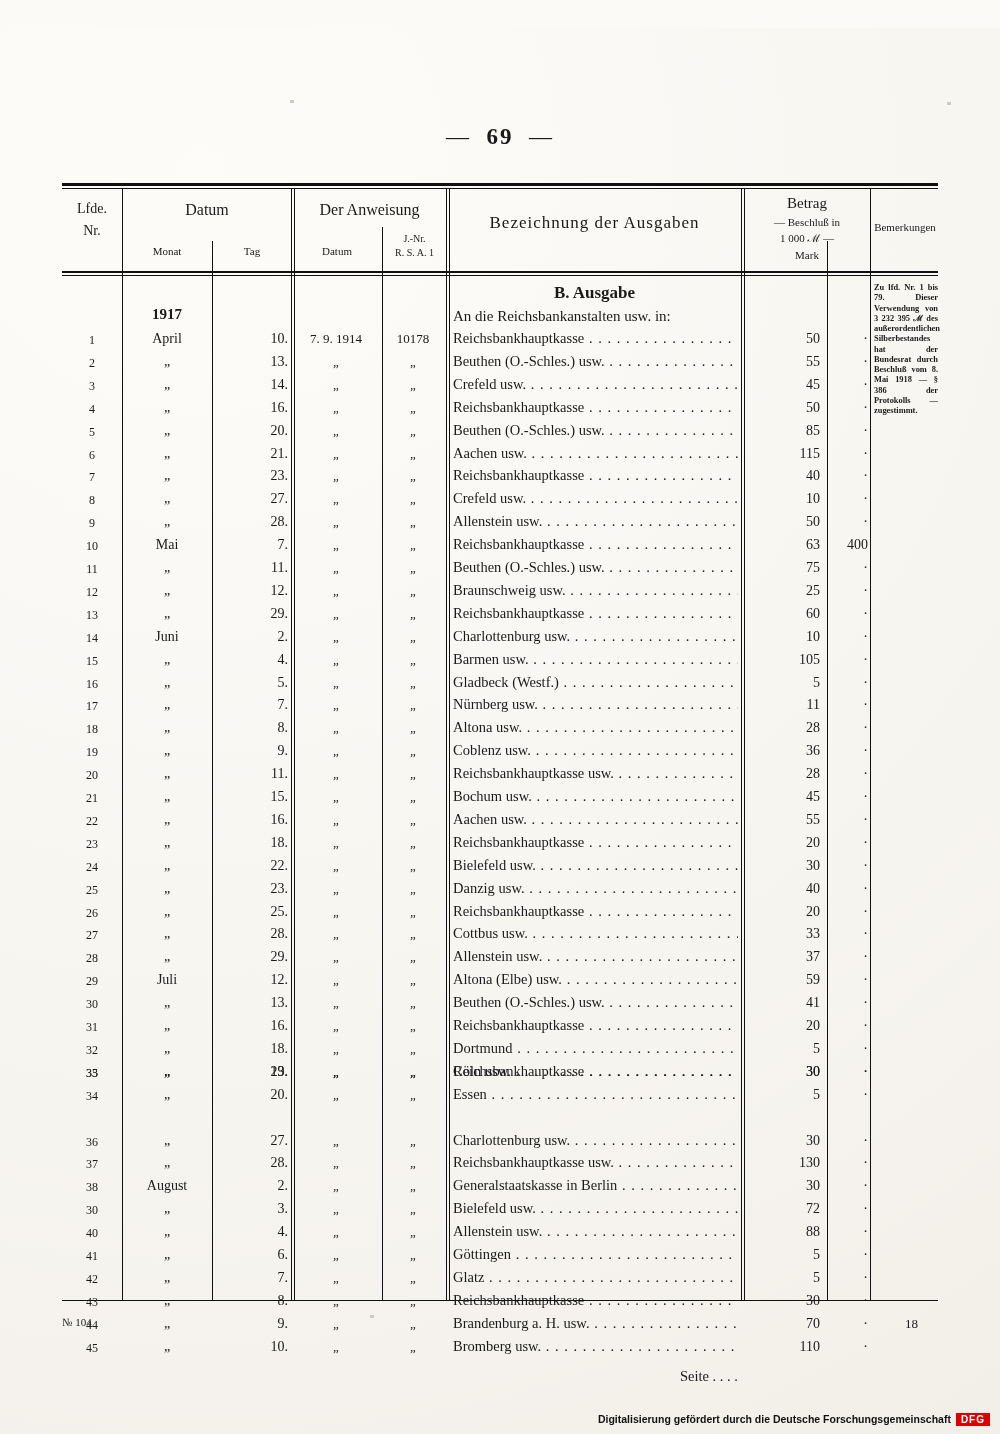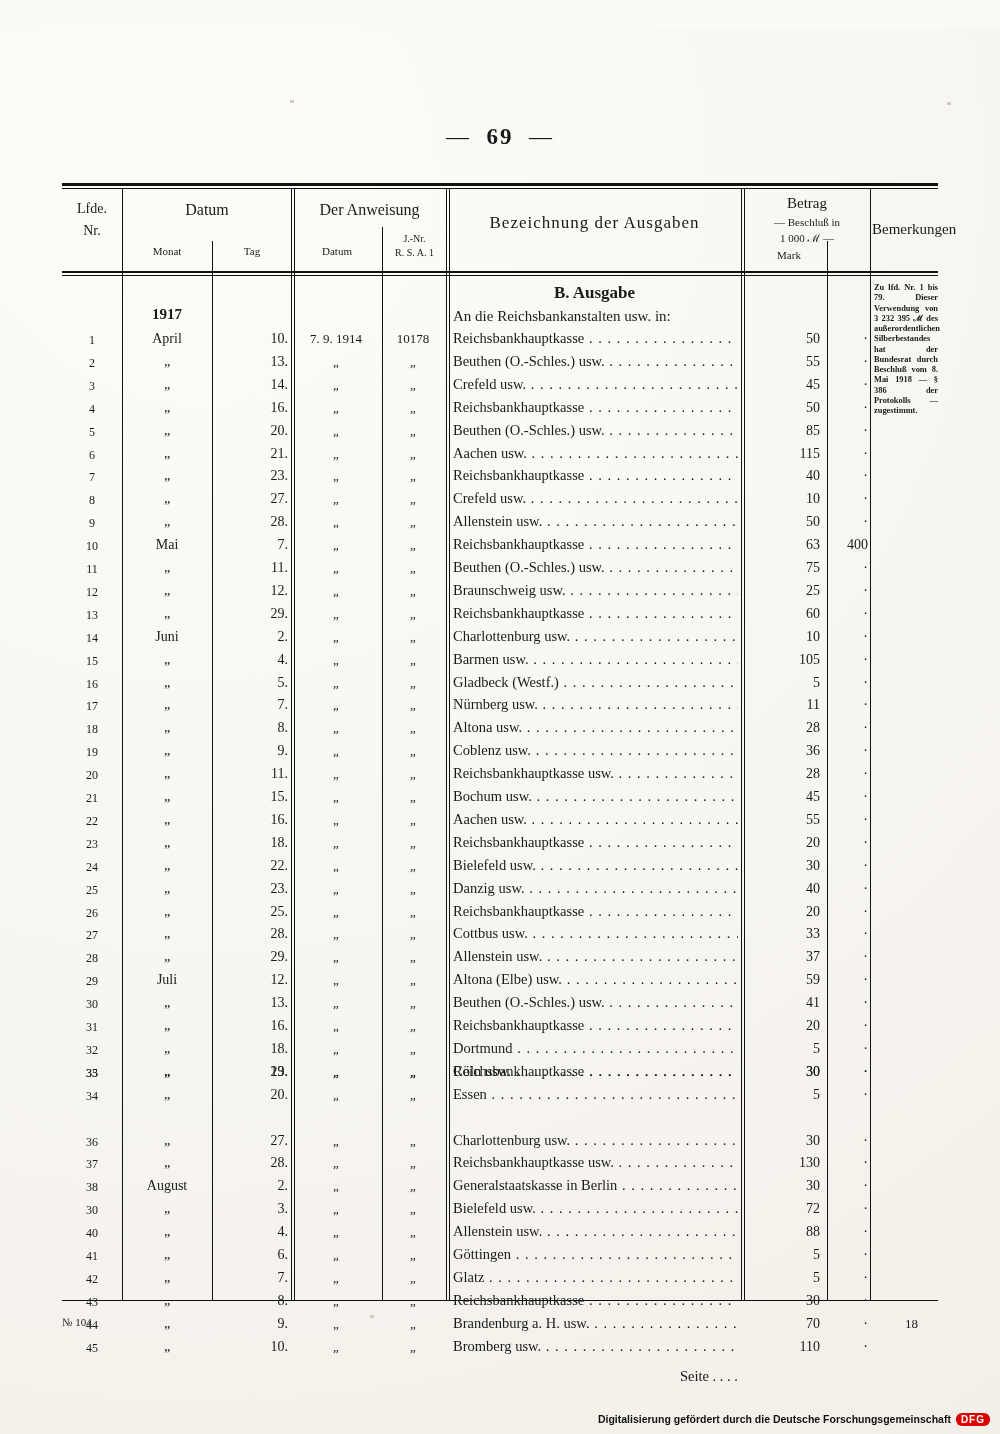--- a/index.html
+++ b/index.html
@@ -51,22 +51,22 @@
   .h-monat{left:60px;top:62px;width:90px;font-size:11px;}
   .h-tag{left:150px;top:62px;width:80px;font-size:11px;}
   .h-anw{left:230px;top:18px;width:155px;font-size:16px;}
   .h-anwdatum{left:230px;top:62px;width:90px;font-size:11px;}
   .h-jnr1{left:320px;top:50px;width:65px;font-size:10px;}
   .h-jnr2{left:320px;top:64px;width:65px;font-size:10px;}
   .h-bez{left:385px;top:30px;width:295px;font-size:17px;letter-spacing:1px;}
   .h-betrag{left:680px;top:12px;width:130px;font-size:15px;}
   .h-betr2{left:680px;top:33px;width:130px;font-size:11px;}
   .h-betr3{left:680px;top:47px;width:130px;font-size:11px;}
-  .h-mark{left:662px;top:66px;width:130px;font-size:11px;}
-  .h-bem{left:810px;top:38px;width:66px;font-size:15px;}
+  .h-mark{left:680px;top:66px;width:130px;font-size:11px;}
+  .h-bem{left:810px;top:38px;width:66px;font-size:11px;}
 
   
   .rows{position:absolute;left:0;top:95px;width:876px;}
   .sect{
     position:absolute;left:385px;top:5px;width:295px;
     text-align:center;font-size:17px;font-weight:bold;
   }
   .subhead{
     position:absolute;left:391px;top:30px;
     font-size:15px;
@@ -103,21 +103,21 @@
   .footL{position:absolute;left:62px;top:1288px;font-size:11px;}
   .footR{position:absolute;left:905px;top:1288px;font-size:13px;}
 
   .dfg{
     position:absolute;right:10px;bottom:8px;
     font-size:10.5px;font-weight:bold;color:#111;
     font-family:"Liberation Sans", sans-serif;
   }
   .dfg .badge{
     display:inline-block;background:#d00;color:#fff;
-    padding:1px 5px;margin-left:5px;font-size:10px;letter-spacing:1px;border-radius:6px;
+    padding:1px 5px;margin-left:5px;font-size:10px;letter-spacing:1px;
   }
   .speck{position:absolute;background:#cfcabf;}
 </style>
 </head>
 <body>
 
 <div class="page">
 
   <div class="pagenum">
     <span class="dash">—</span>

